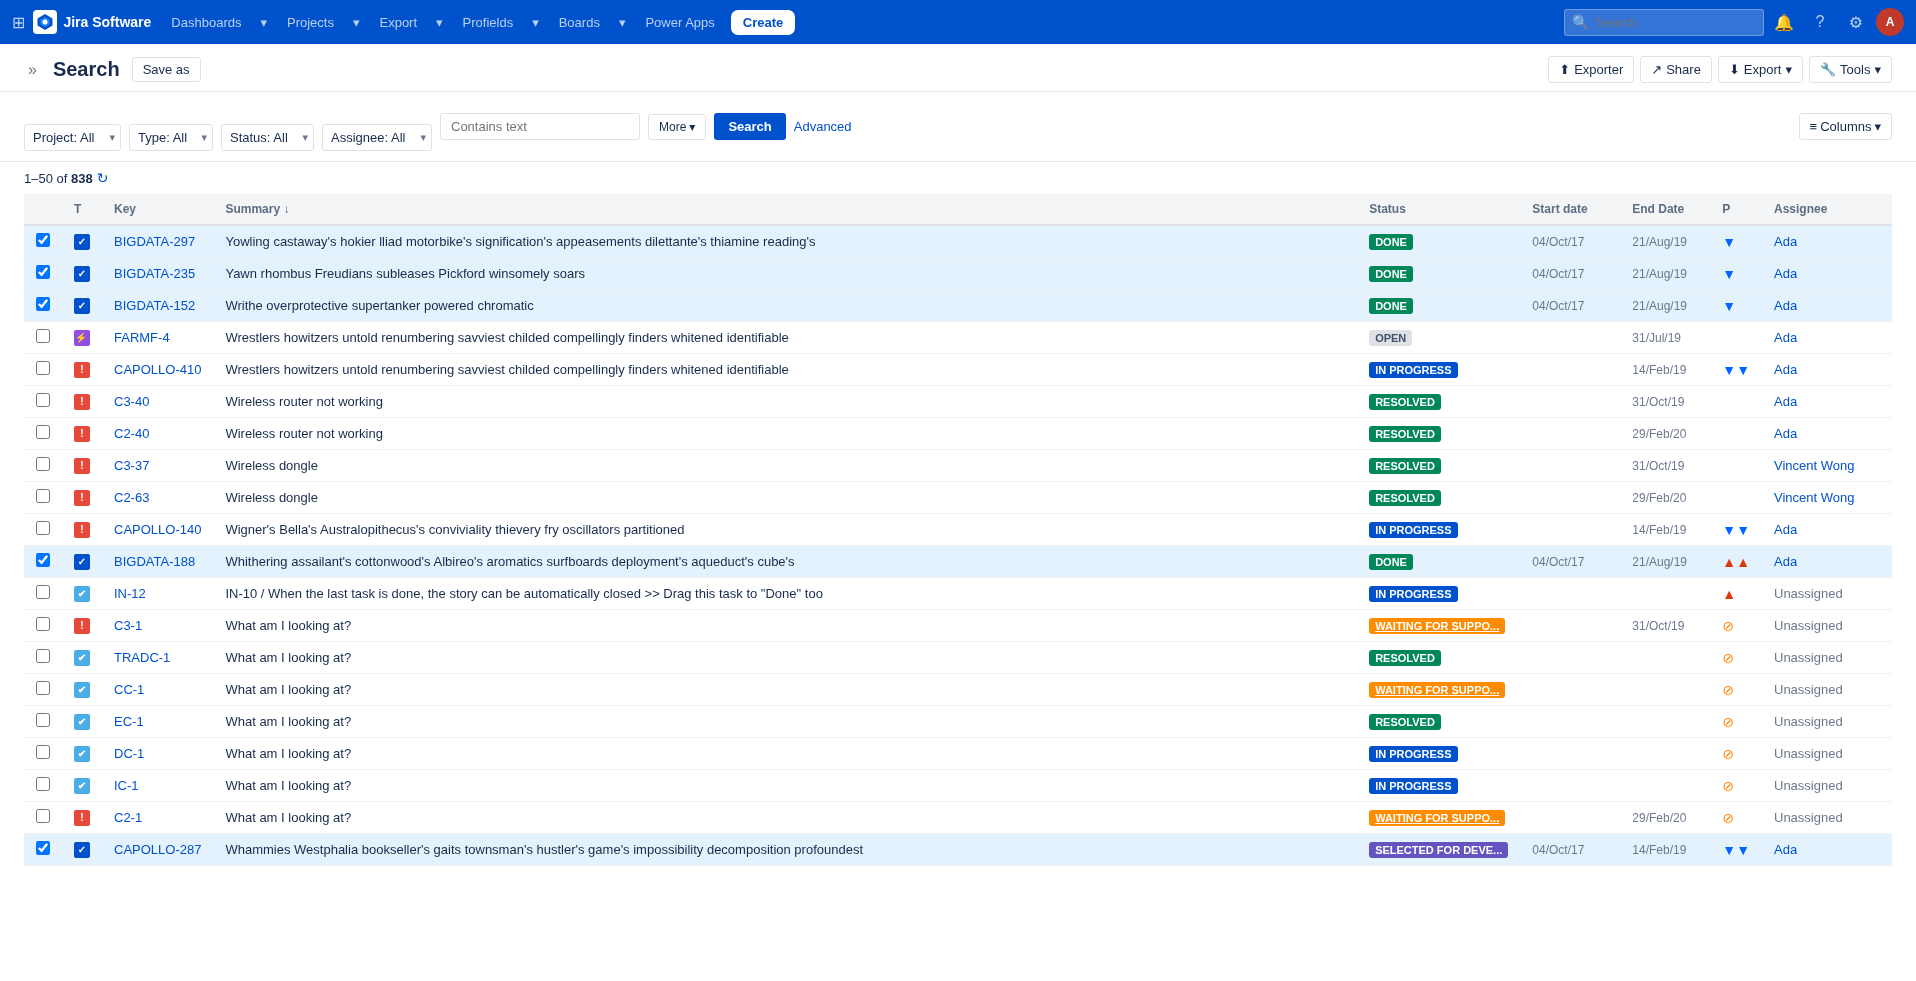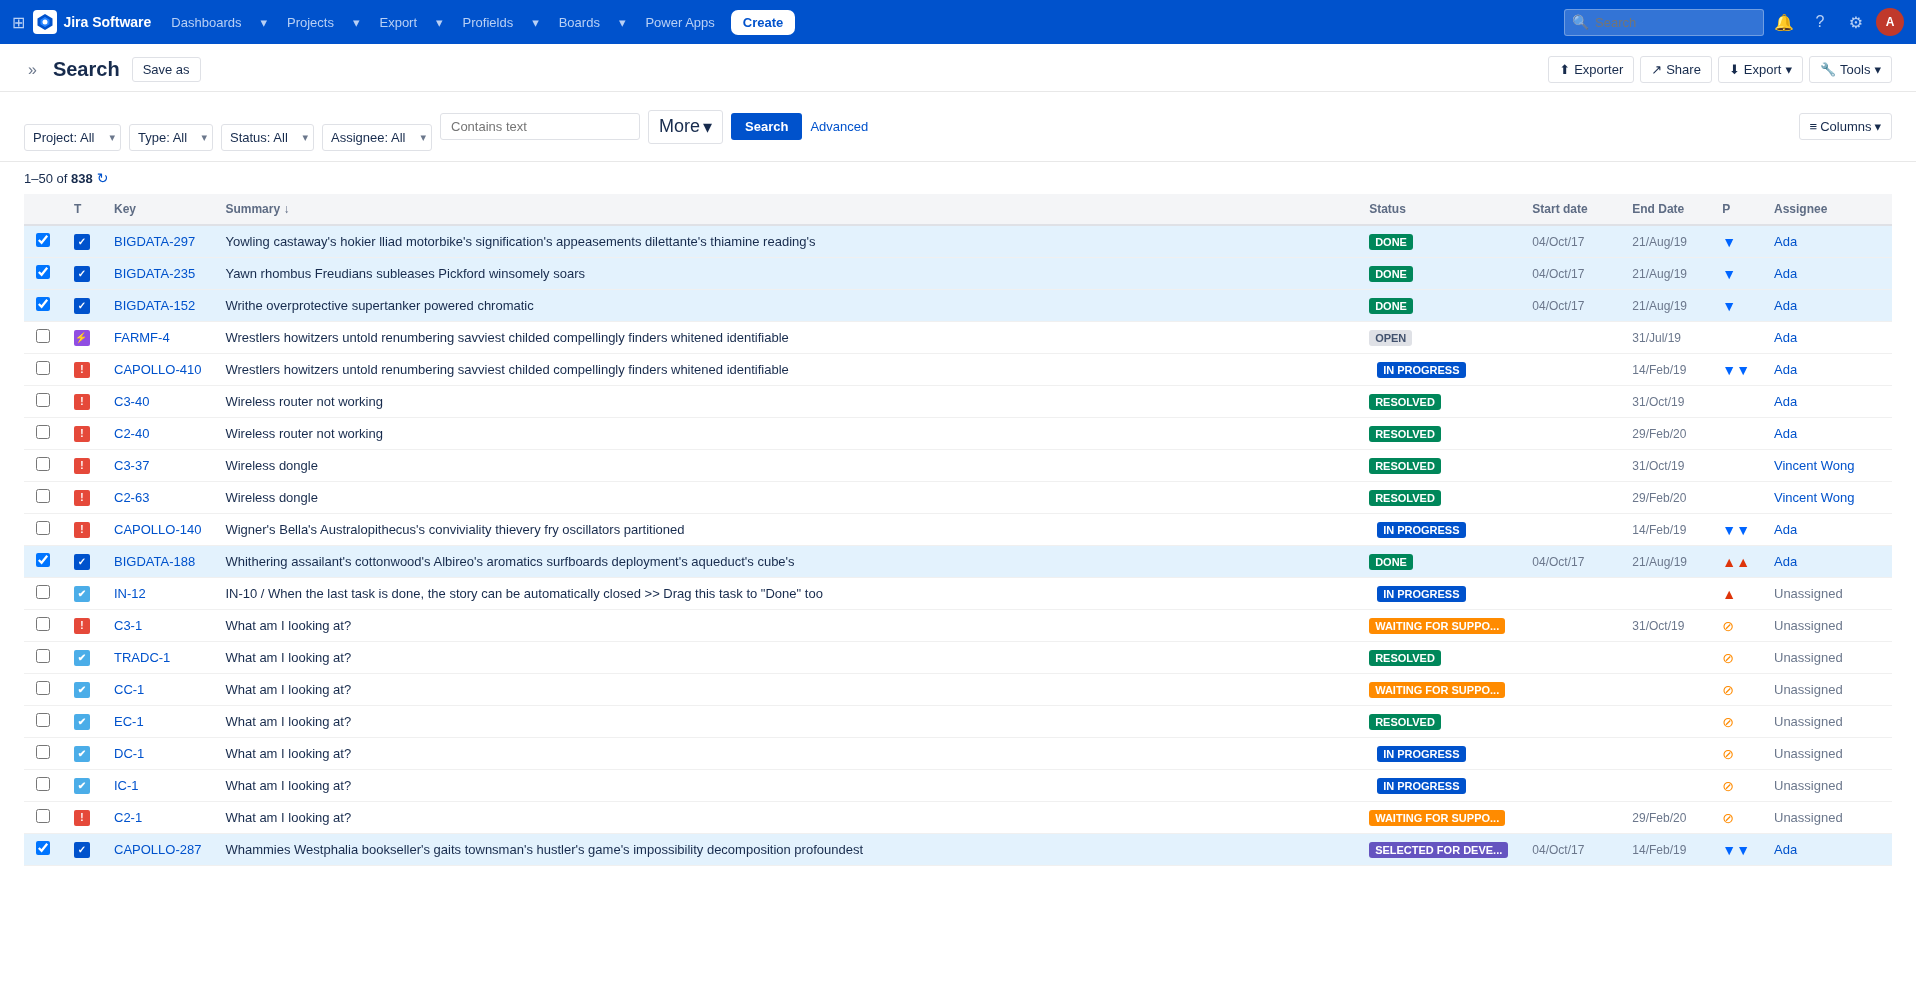--- a/index.html
+++ b/index.html
@@ -181,21 +181,21 @@
       padding: 5px 10px;
       font-size: 13px;
       color: #172b4d;
       width: 200px;
     }
     .more-btn {
       background: none;
       border: 1px solid #dfe1e6;
       border-radius: 3px;
       padding: 5px 10px;
-      font-size: 18px;
+      font-size: 12px;
       color: #172b4d;
       cursor: pointer;
       display: flex; align-items: center; gap: 3px;
     }
     .search-btn {
       background: #0052cc;
       color: #fff;
       border: none;
       border-radius: 3px;
       padding: 6px 14px;
@@ -300,23 +300,23 @@
       display: inline-block;
       padding: 2px 6px;
       border-radius: 3px;
       font-size: 11px;
       font-weight: 600;
       text-transform: uppercase;
       white-space: nowrap;
     }
     .status-done { background: #00875a; color: #fff; }
     .status-open { background: #dfe1e6; color: #42526e; }
-    .status-in-progress { background: #0052cc; color: #fff; margin-left: 8px; }
+    .status-in-progress { background: #0052cc; color: #fff; }
     .status-resolved { background: #00875a; color: #fff; }
-    .status-waiting { background: #ff8b00; color: #fff; }
+    .status-waiting { background: #ff8b00; color: #fff; text-decoration: underline; }
     .status-selected { background: #6554c0; color: #fff; }
 
     
     .priority-icon {
       display: inline-flex;
       align-items: center;
       justify-content: center;
       font-size: 14px;
     }
     .priority-high { color: #de350b; }

